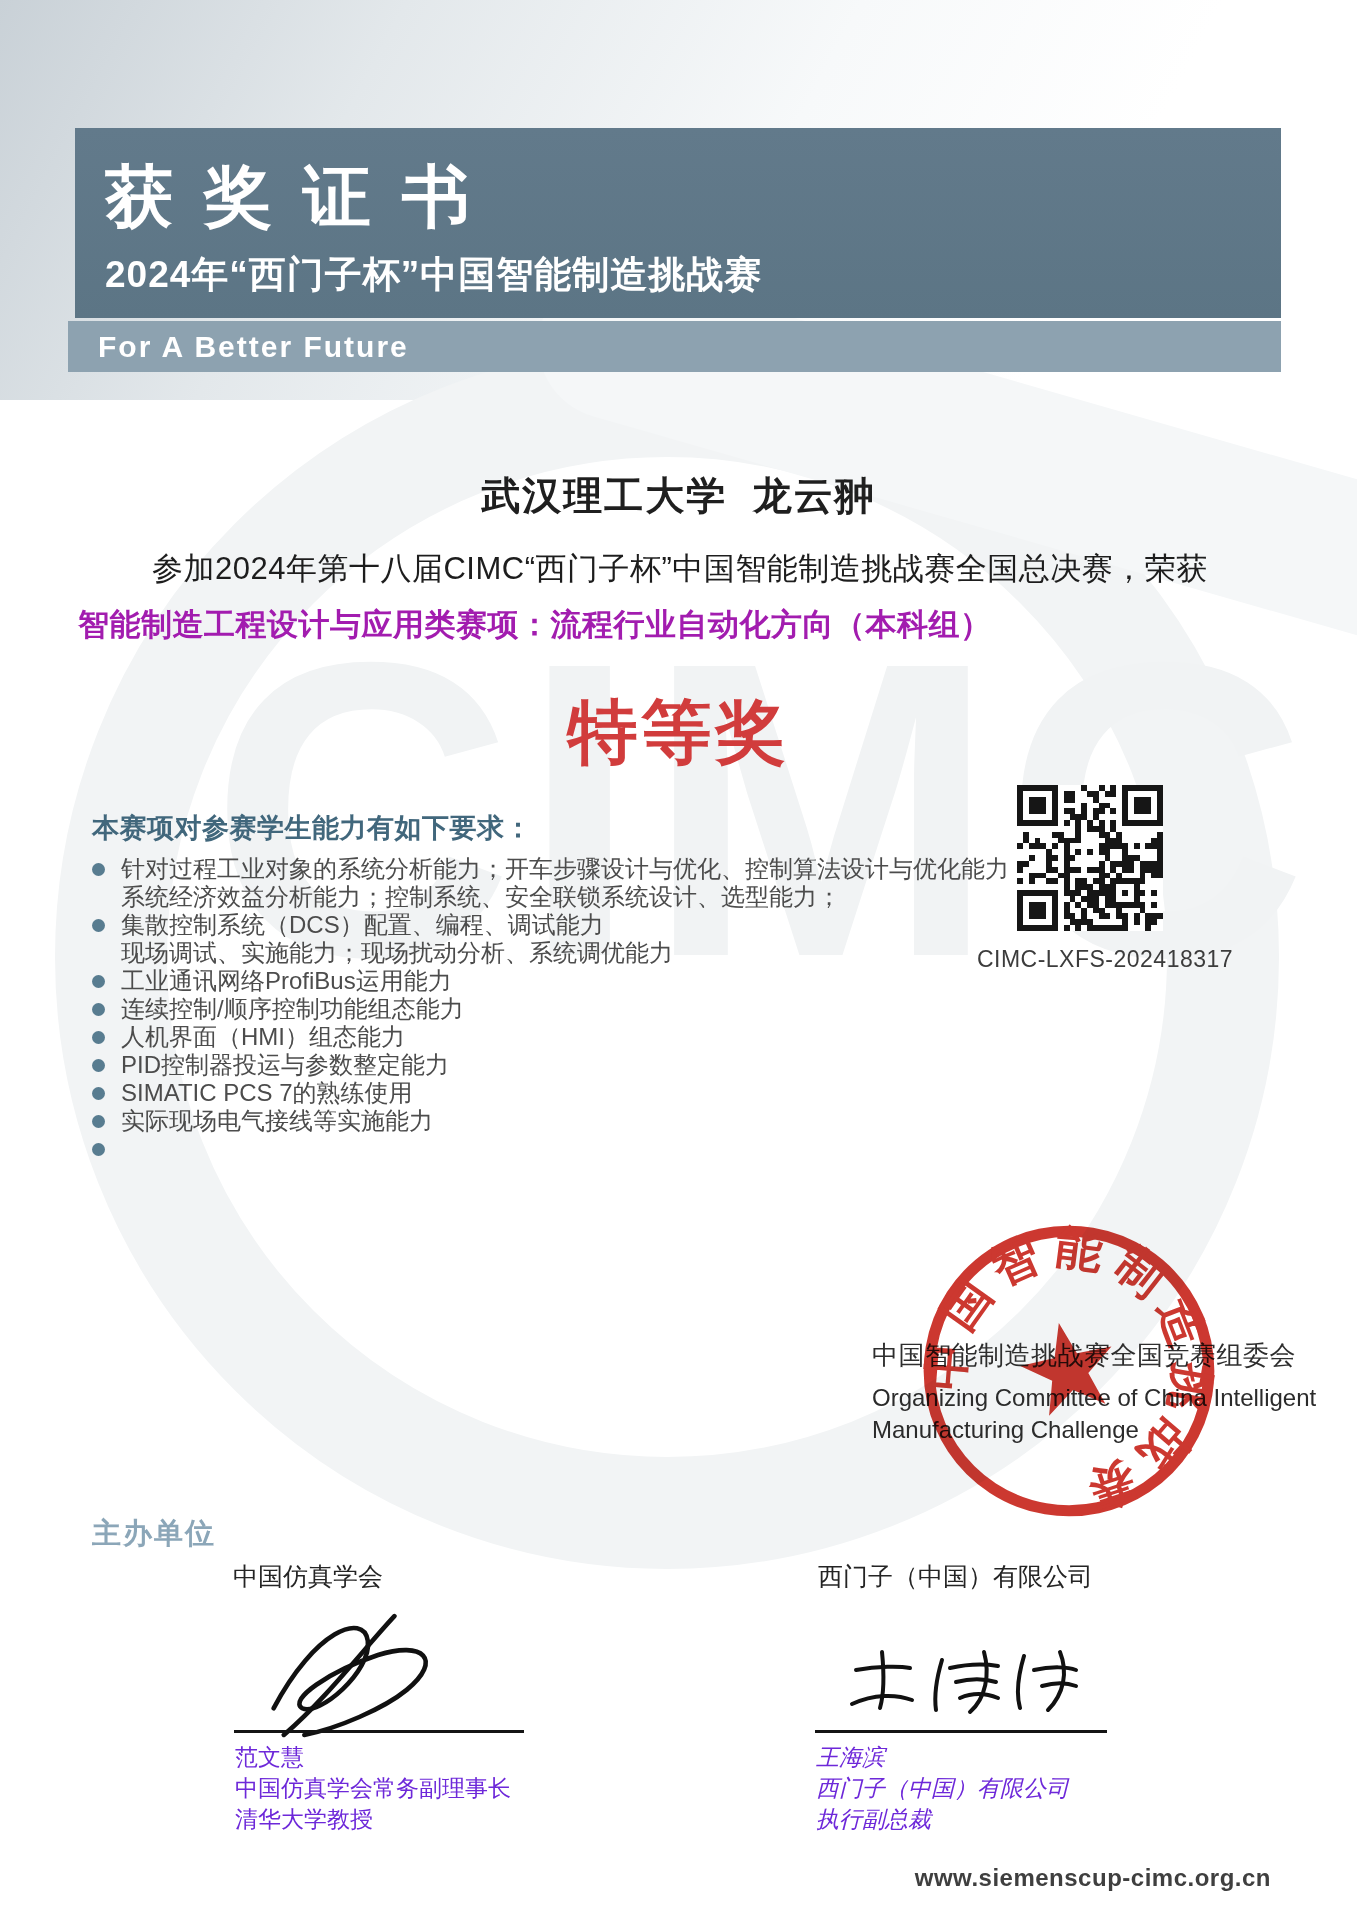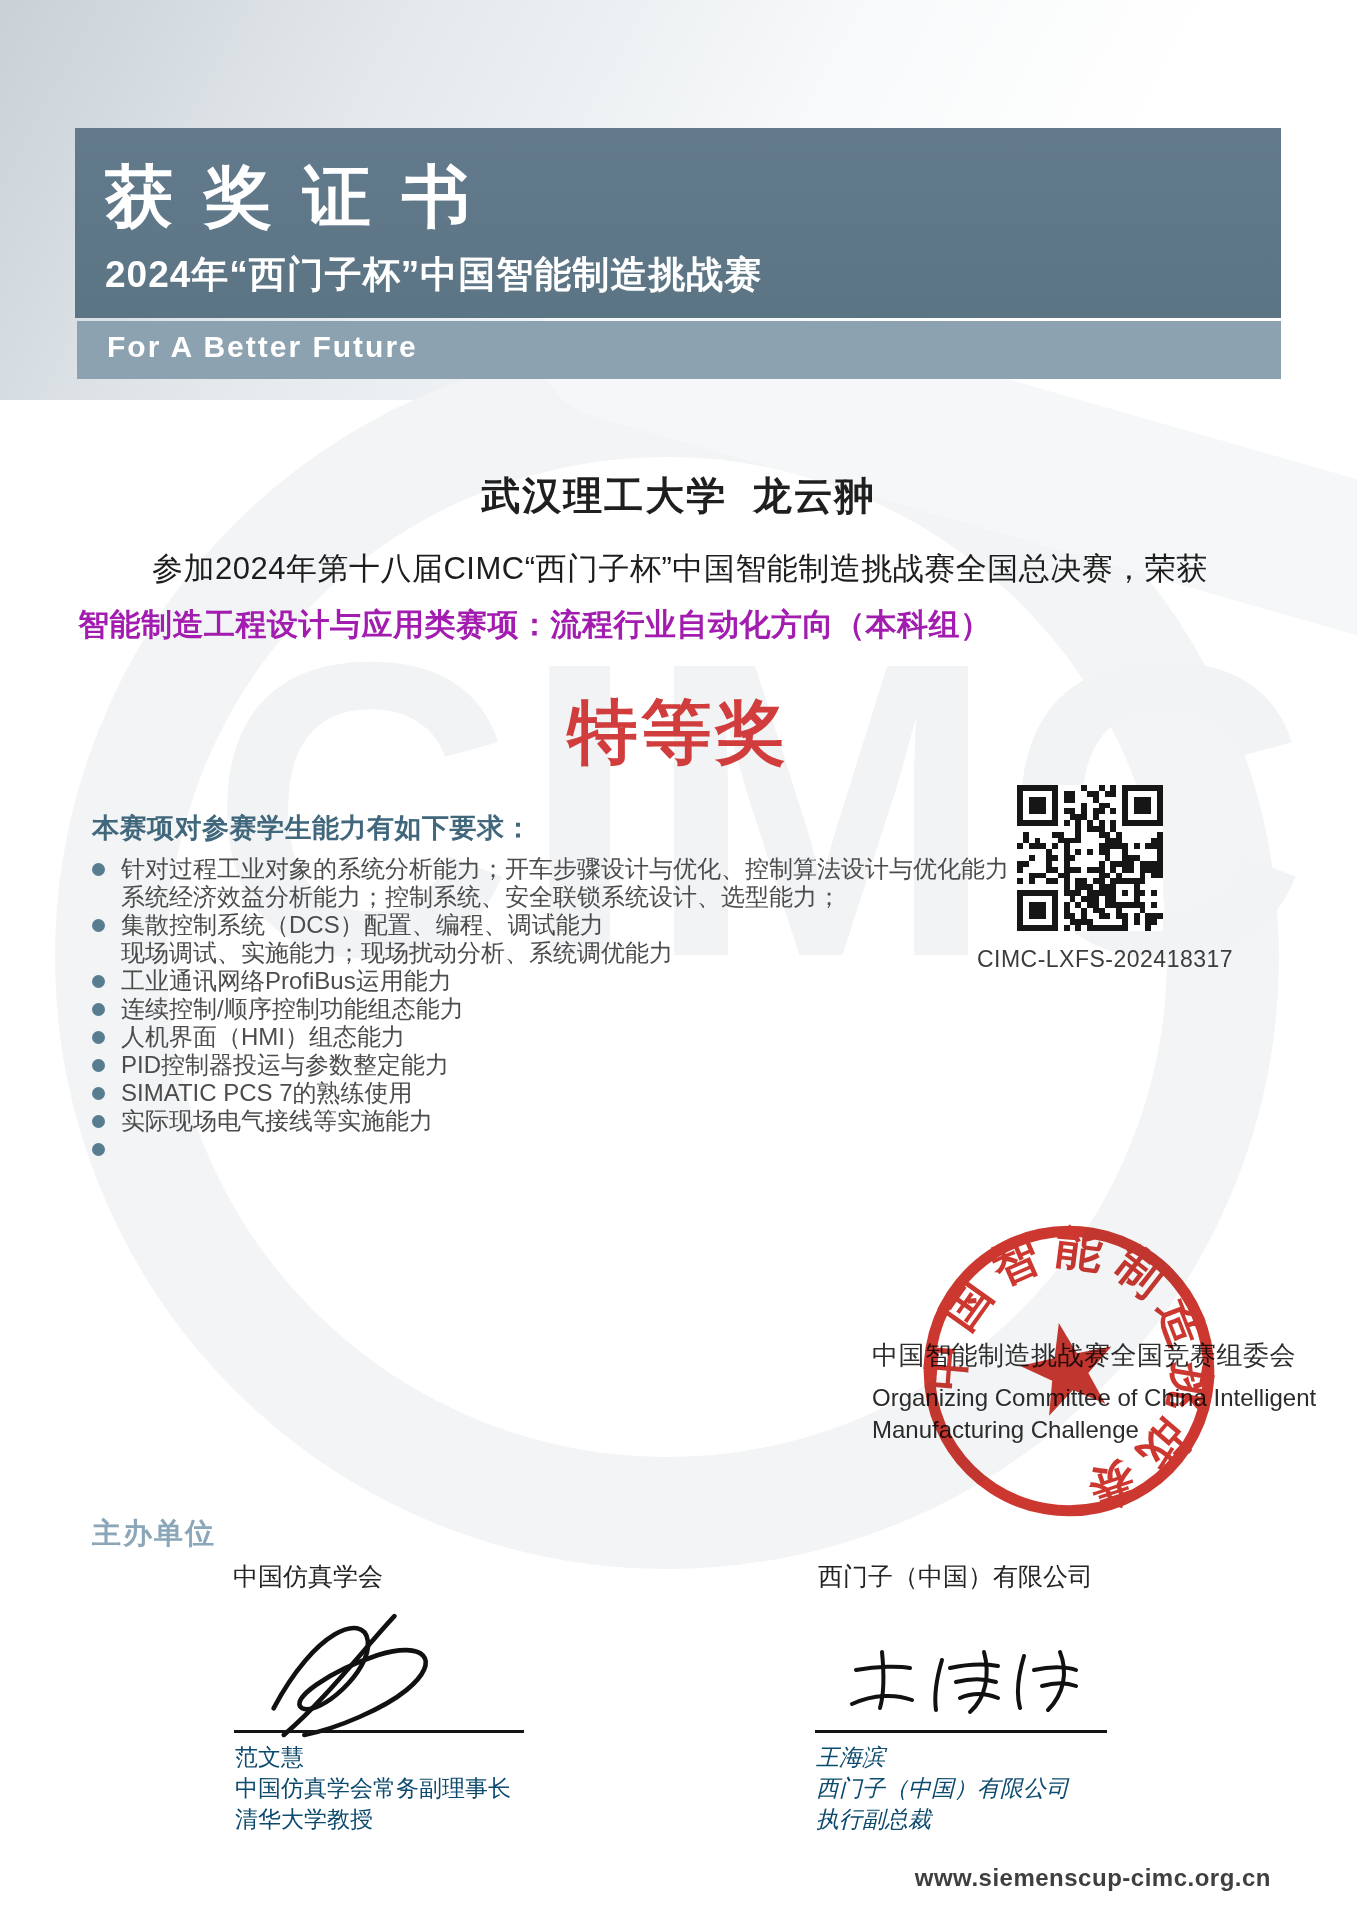--- a/index.html
+++ b/index.html
@@ -16,21 +16,21 @@
   .wm-text{position:absolute;left:210px;top:600px;font-size:420px;font-weight:bold;
     color:#f1f3f4;letter-spacing:8px;line-height:1;}
 
   
   .band-dark{position:absolute;left:75px;right:76px;top:128px;height:190px;
     background:linear-gradient(180deg,#627a8b,var(--band-dark,#5c7585));}
   .band-title{position:absolute;left:30px;top:24px;font-size:68px;font-weight:bold;
     color:#fff;letter-spacing:6px;white-space:pre;}
   .band-subtitle{position:absolute;left:30px;top:122px;font-size:37px;font-weight:bold;
     color:#fff;letter-spacing:1px;}
-  .band-light{position:absolute;left:77px;right:76px;top:321px;height:58px;
+  .band-light{position:absolute;left:68px;right:76px;top:321px;height:51px;
     background:var(--band-light,#8da2b0);}
   .tagline{position:absolute;left:30px;top:0;line-height:51px;font-size:30px;
     font-weight:bold;color:#fff;letter-spacing:2px;}
 
   
   .recipient{position:absolute;left:0;width:100%;top:450px;text-align:center;
     font-size:39px;font-weight:bold;color:#1f1f1f;white-space:pre;letter-spacing:2px;margin-top:19px;}
   .intro{position:absolute;left:78px;right:55px;top:548px;font-size:31px;color:#1d1d1d;
     text-indent:74px;font-weight:500;letter-spacing:0.5px;white-space:nowrap;}
   .track{position:absolute;left:78px;top:604px;font-size:31px;font-weight:bold;
@@ -66,21 +66,21 @@
     color:var(--hosts-blue,#8ba6b8);letter-spacing:2px;}
   .org{position:absolute;top:1560px;font-size:25px;color:#242424;white-space:nowrap;}
   .org-left{left:233px;}
   .org-right{left:818px;}
   .sig{position:absolute;stroke:#111;fill:none;stroke-linecap:round;stroke-linejoin:round;}
   .sig-left{left:238px;top:1610px;width:235px;height:128px;stroke-width:4.5px;}
   .sig-right{left:838px;top:1638px;width:250px;height:92px;stroke-width:4px;}
   .sigline{position:absolute;top:1730px;height:3px;background:#141414;}
   .sl-left{left:234px;width:290px;}
   .sl-right{left:815px;width:292px;}
-  .signer{position:absolute;top:1742px;font-size:23px;color:#0c4a6e;line-height:31px;white-space:nowrap;}
+  .signer{position:absolute;top:1742px;font-size:23px;color:#6d28d9;line-height:31px;white-space:nowrap;}
   .signer-left{left:235px;}
   .signer-right{left:816px;font-style:italic;}
 
   .footer{position:absolute;top:1864px;right:86px;font-size:24px;font-weight:600;
     color:#3f3f3f;letter-spacing:0.5px;}
 </style>
 </head>
 <body>
 
 <div class="page">

